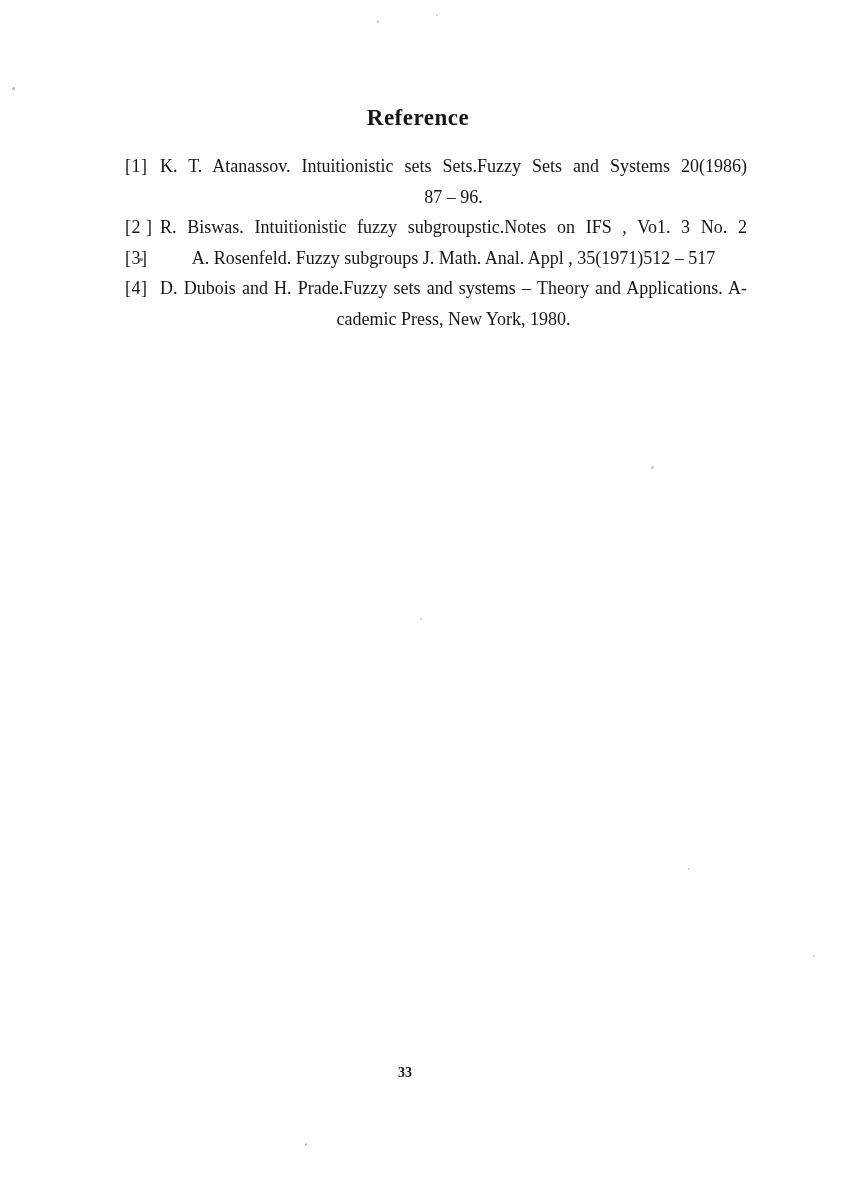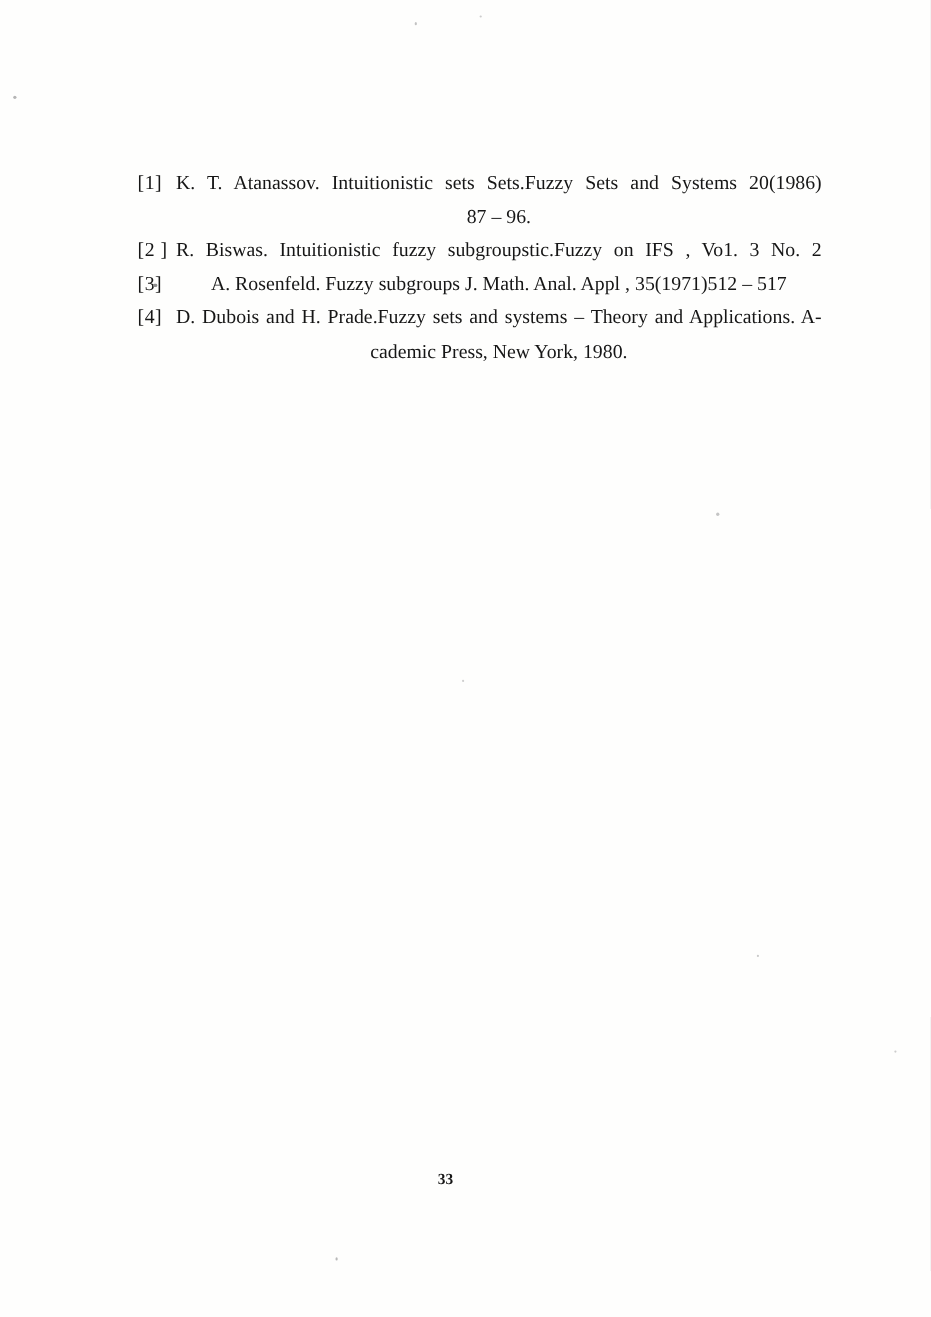--- a/index.html
+++ b/index.html
@@ -83,34 +83,35 @@
   .sp6 { left: 420px; top: 618px;  width: 2px; height: 2px; background: #cfcfcf; }
   .sp7 { left: 688px; top: 868px;  width: 2px; height: 2px; background: #cacaca; }
   .sp8 { left: 305px; top: 1143px; width: 2px; height: 3px; background: #b8b8b8; }
   .sp9 { left: 813px; top: 955px;  width: 2px; height: 2px; background: #cccccc; }
 </style>
 </head>
 <body>
 
 <div class="page">
 
+  <h1 class="doc-title">Reference</h1>
 
   <div class="refs">
   <div class="ref-entry">
     <span class="ref-label">[1]</span>
     <div class="ref-content">
           <div class="ref-line just"><span>K. T. Atanassov. Intuitionistic sets Sets.</span><span class="it">Fuzzy Sets and Systems</span><span> 20(1986)</span></div>
           <div class="ref-line"><span>87 – 96.</span></div>
         </div>
   </div>
 
   <div class="ref-entry">
     <span class="ref-label">[2 ]</span>
     <div class="ref-content">
-          <div class="ref-line just"><span>R. Biswas. Intuitionistic fuzzy subgroupstic.</span><span class="it">Fuzzy on IFS</span><span> , Vo1. 3 No. 2</span></div>
+          <div class="ref-line just"><span>R. Biswas. Intuitionistic fuzzy subgroupstic.</span><span class="it">Notes on IFS</span><span> , Vo1. 3 No. 2</span></div>
         </div>
   </div>
 
   <div class="ref-entry">
     <span class="ref-label">[3]</span>
     <div class="ref-content">
           <div class="ref-line"><span>A.  Rosenfeld. Fuzzy subgroups </span><span class="it">J. Math. Anal. Appl</span><span> , 35(1971)512 – 517</span></div>
         </div>
   </div>
 

